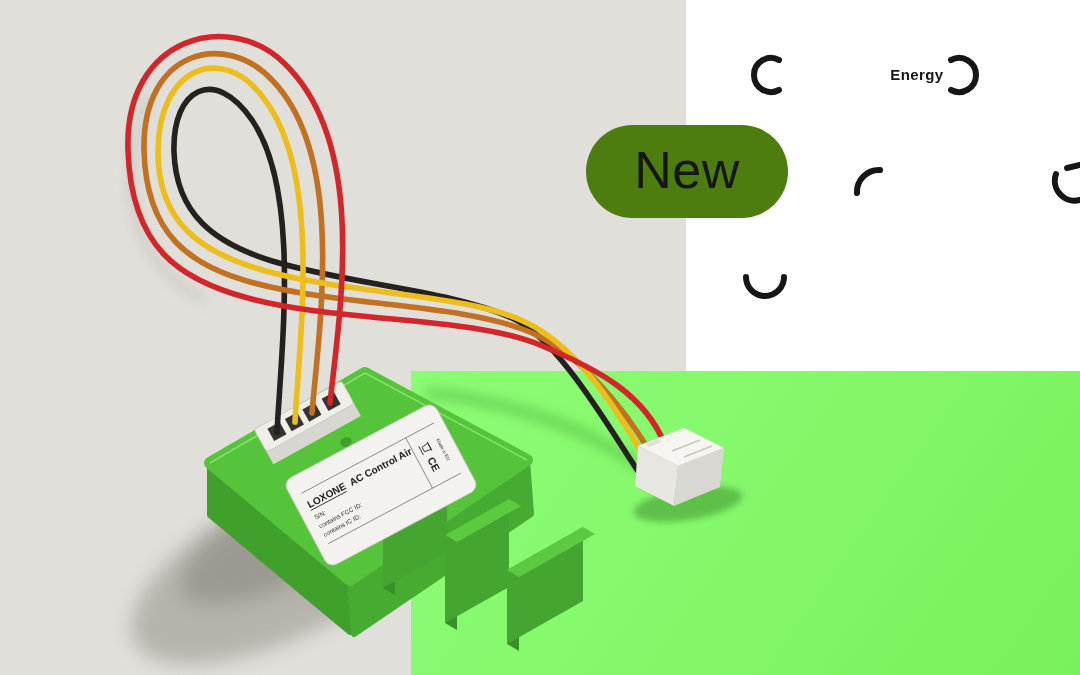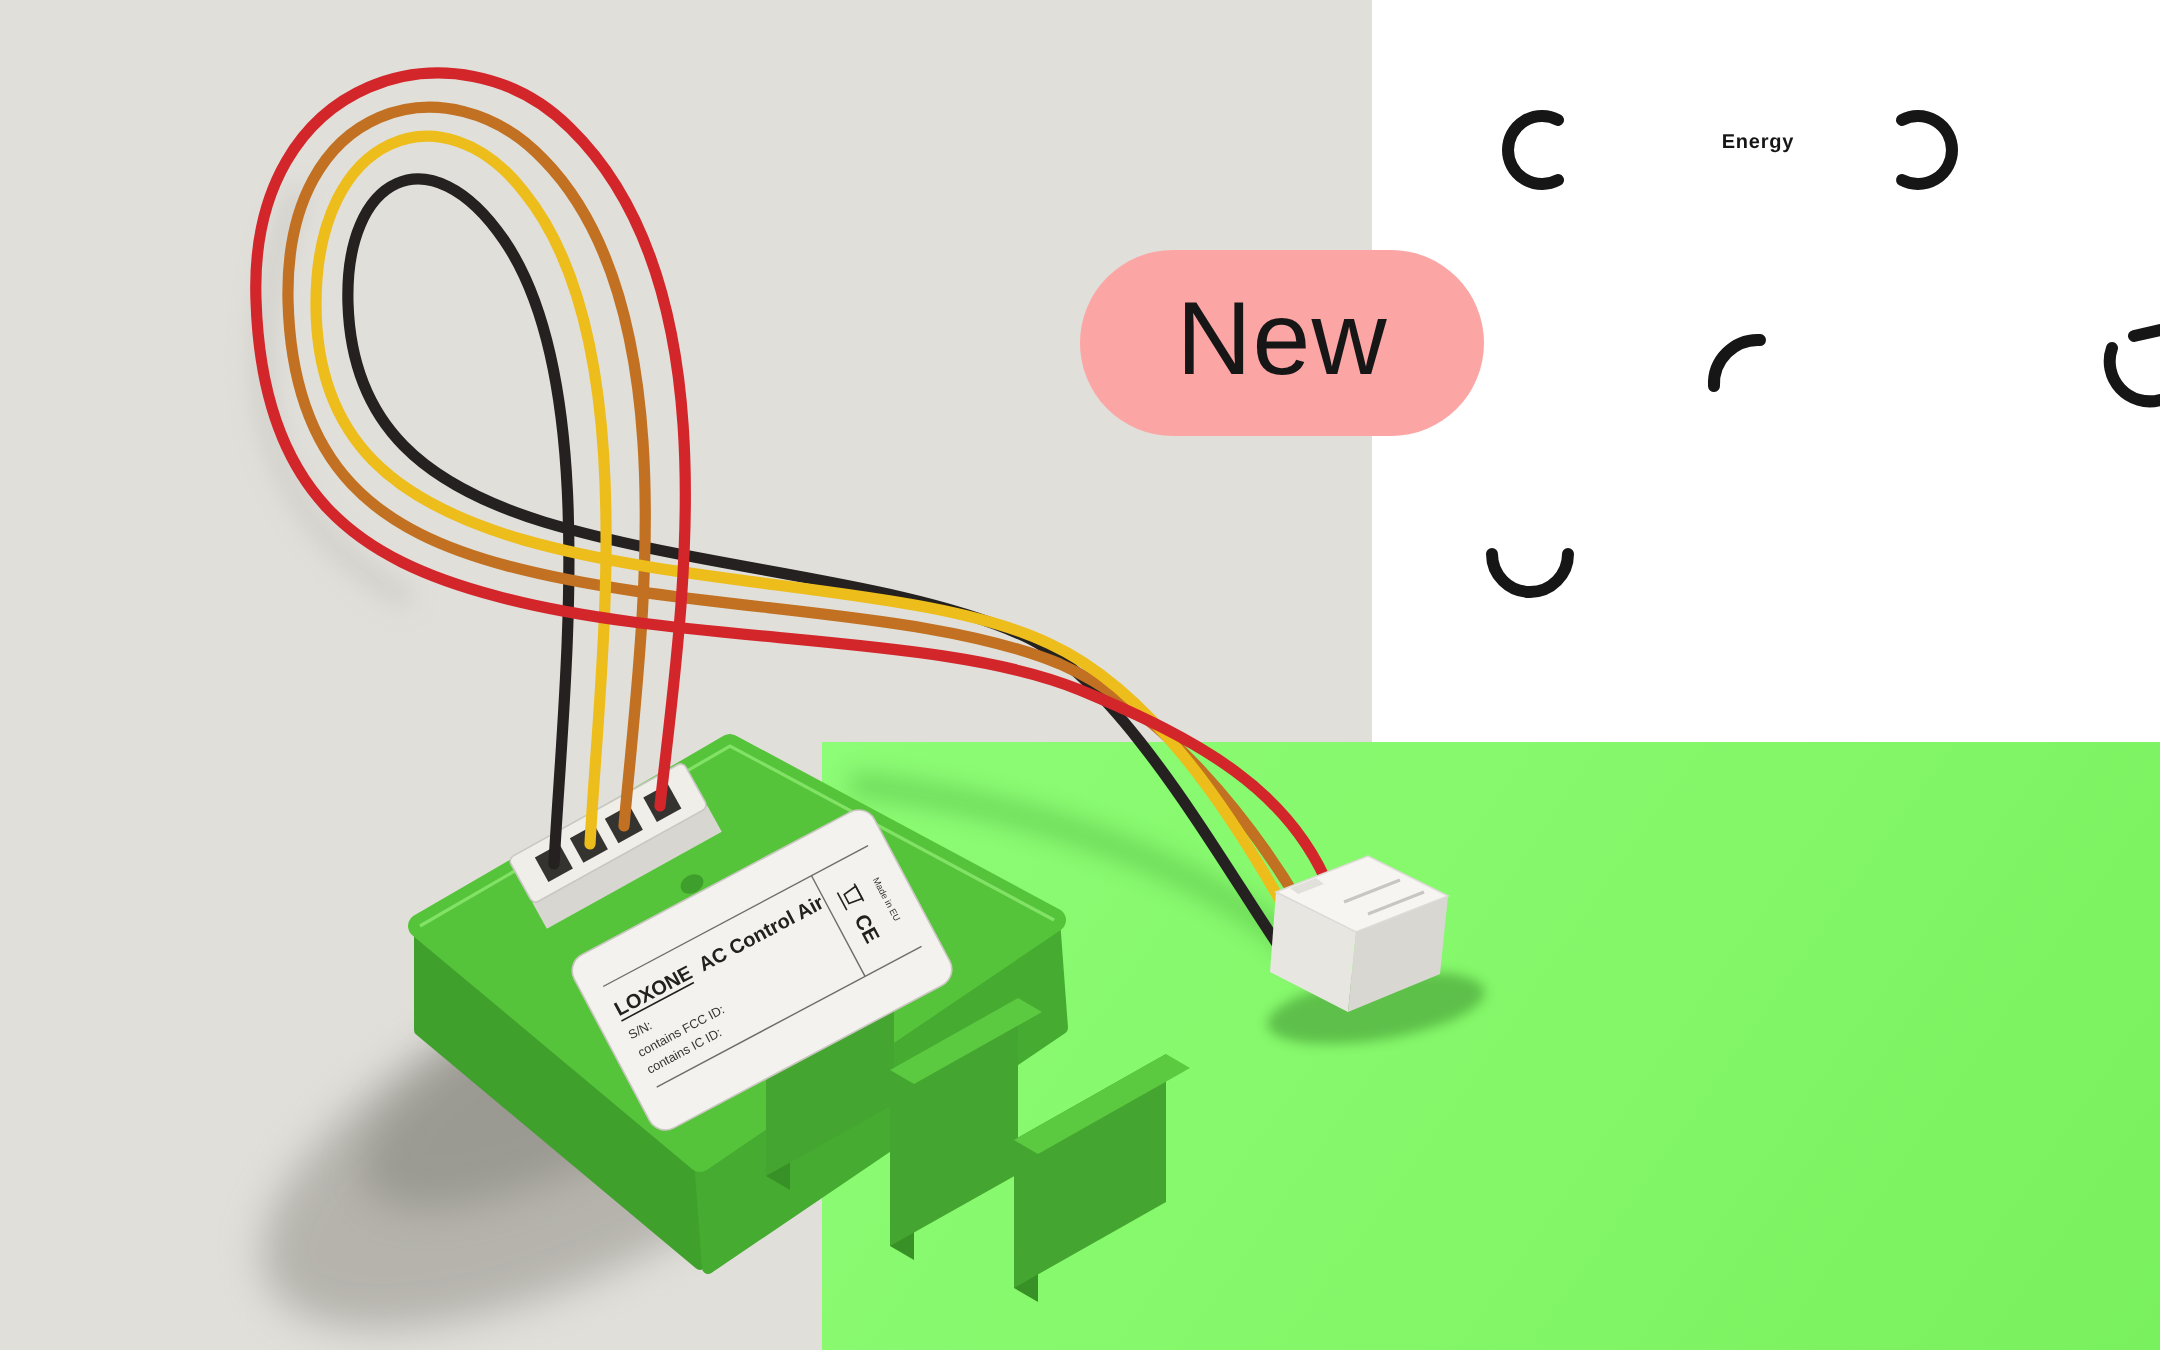--- a/index.html
+++ b/index.html
@@ -7,30 +7,30 @@
     position:relative;width:1080px;height:675px;overflow:hidden;
     background:#E1DFDA;font-family:"Liberation Sans", sans-serif;
   }
   .panel-white{position:absolute;left:686px;top:0;width:394px;height:371px;background:#FFFFFF;}
   .panel-green{
     position:absolute;left:411px;top:371px;width:669px;height:304px;
     background:linear-gradient(125deg,#8DFC76 0%,#83F768 55%,#79F05D 100%);
   }
   .scene{position:absolute;left:0;top:0;width:1080px;height:675px;}
   .badge-new{
-    position:absolute;left:540px;top:125px;width:202px;height:93px;border-radius:47px;
-    background:#fca5a5;display:flex;align-items:center;justify-content:center;
+    position:absolute;left:586px;top:125px;width:202px;height:93px;border-radius:47px;
+    background:#4d7c0f;display:flex;align-items:center;justify-content:center;
   }
   .badge-new span{
     font-size:52px;font-weight:500;color:#161616;letter-spacing:.5px;line-height:1;
     transform:translateY(-2px);
   }
   .energy-label{
-    position:absolute;left:824px;top:66px;width:110px;text-align:center;
-    font-size:10px;font-weight:700;color:#161616;letter-spacing:.4px;
+    position:absolute;left:862px;top:66px;width:110px;text-align:center;
+    font-size:15px;font-weight:700;color:#161616;letter-spacing:.4px;
   }
   svg text{font-family:"Liberation Sans", sans-serif;}
 </style>
 </head>
 <body>
 
 <div class="canvas">
 
   <div class="panel-white"></div>
   <div class="panel-green"></div>

